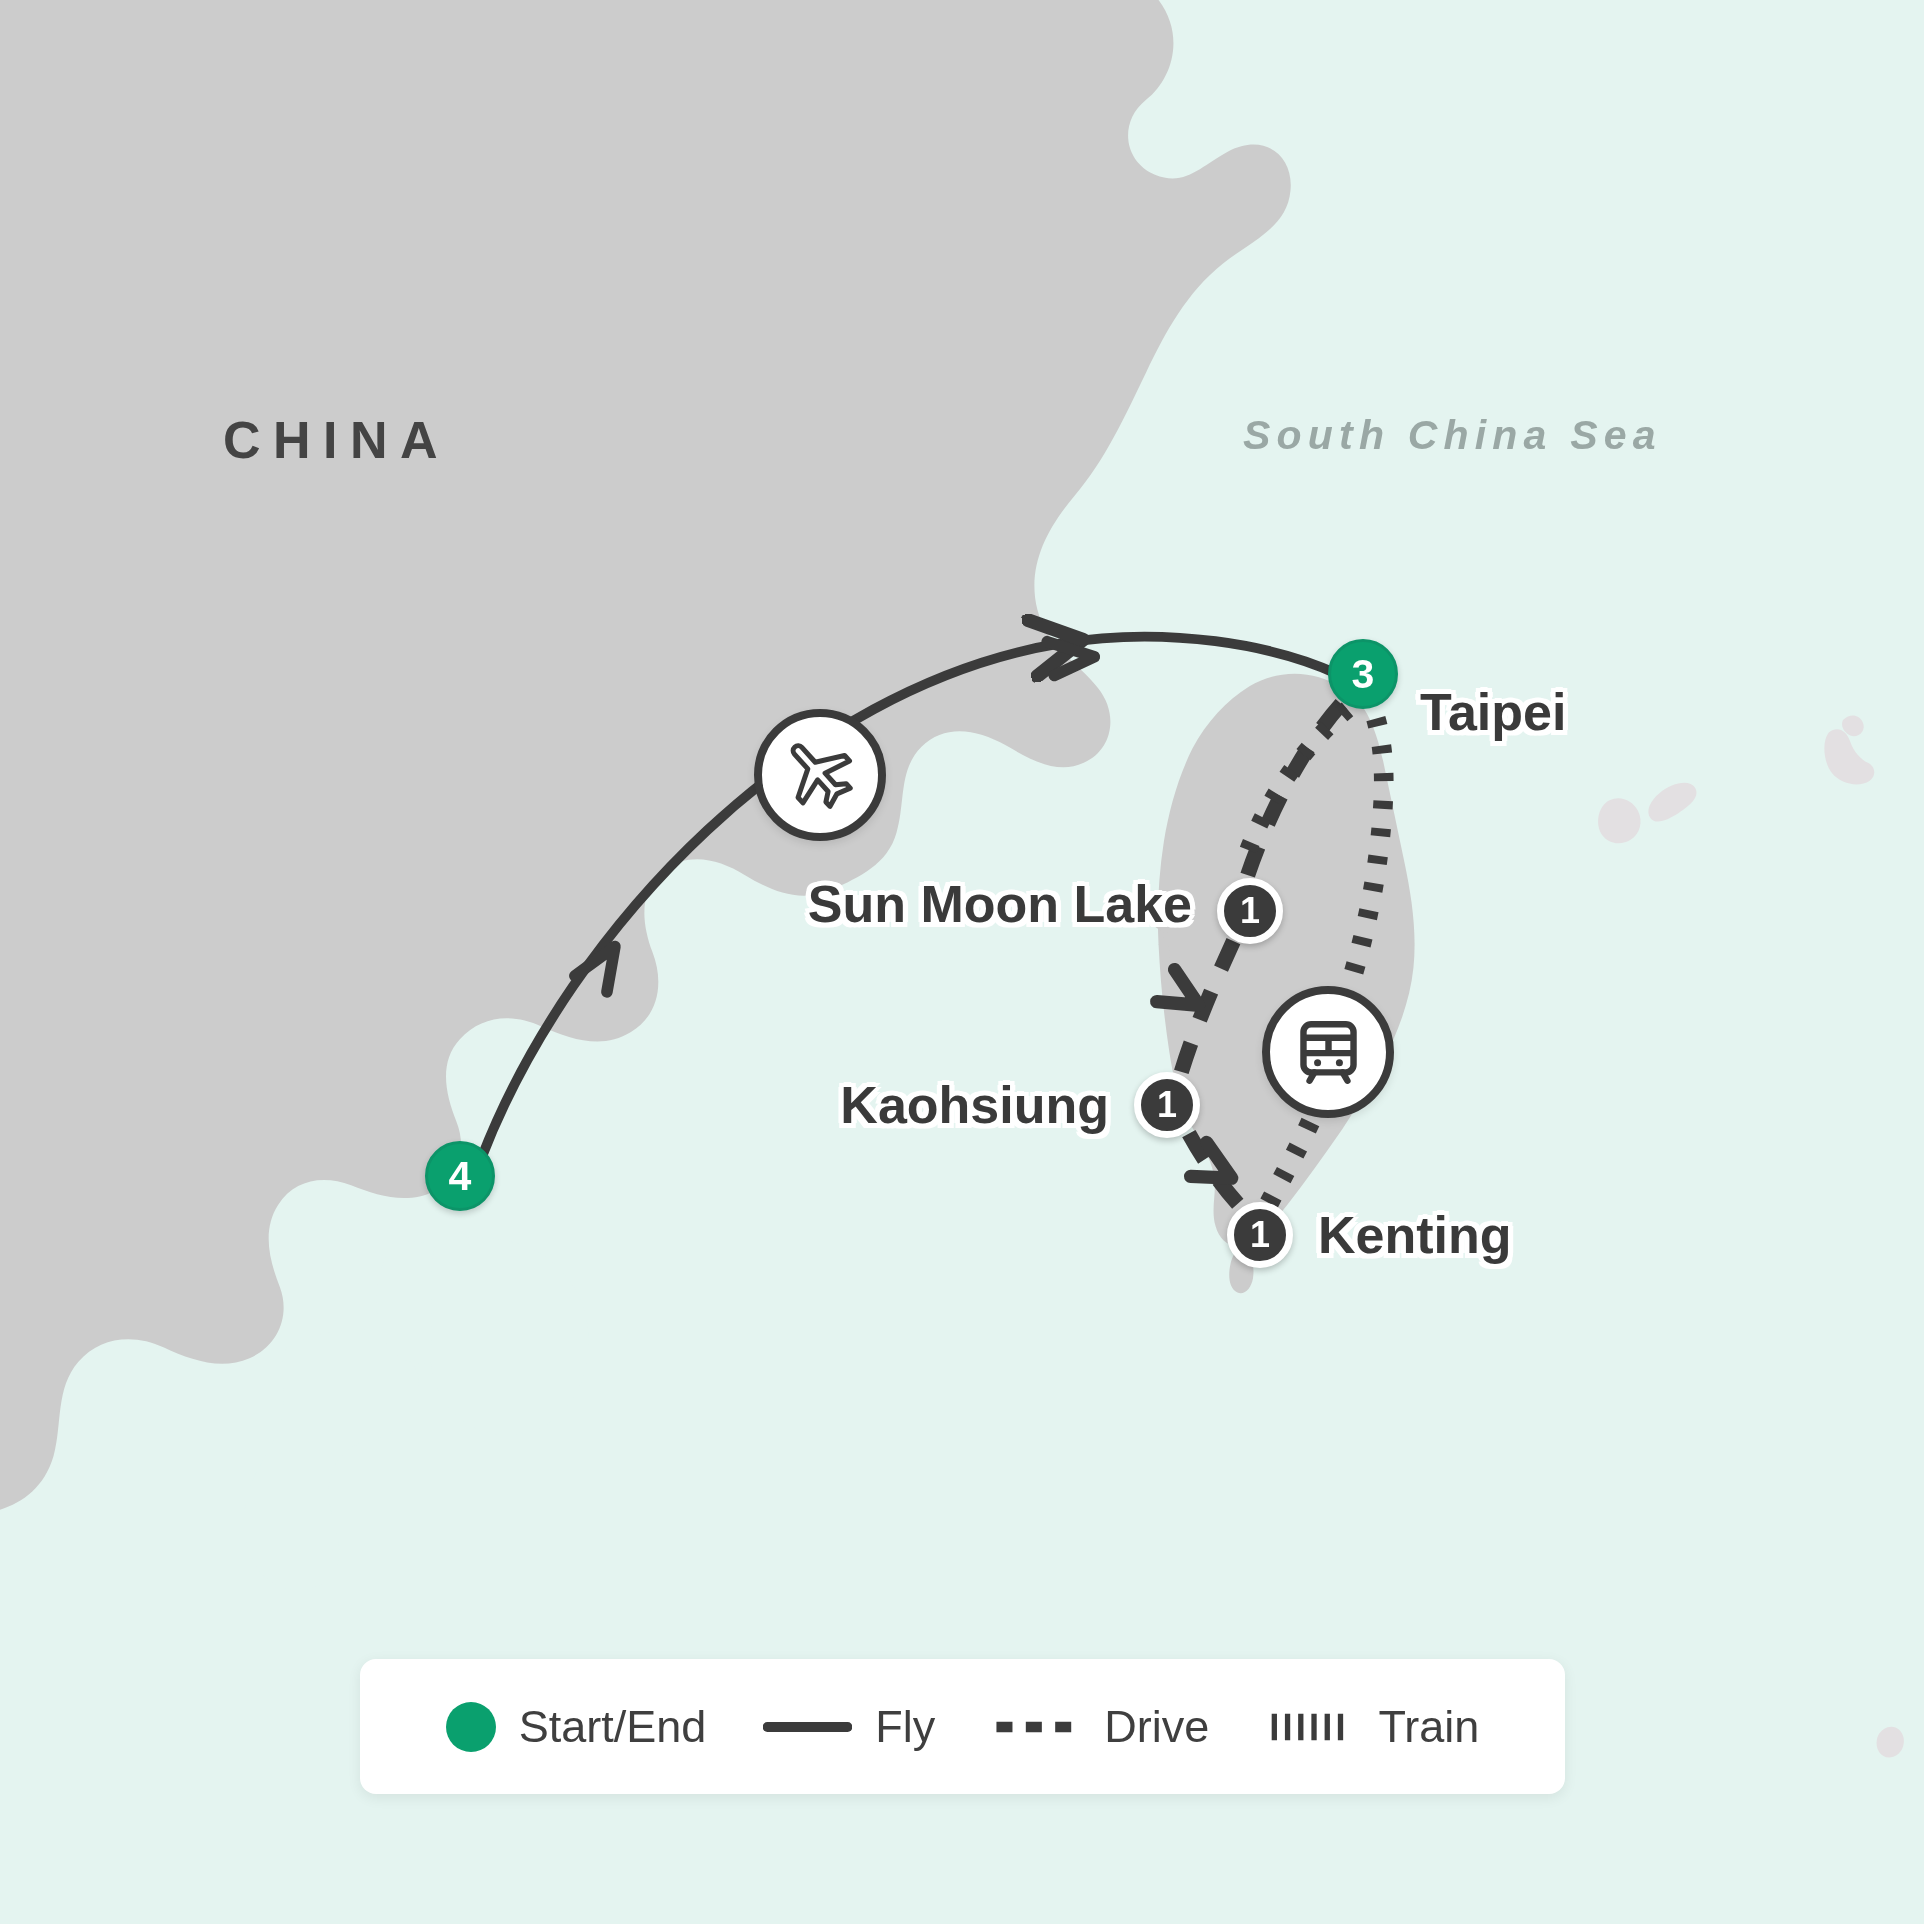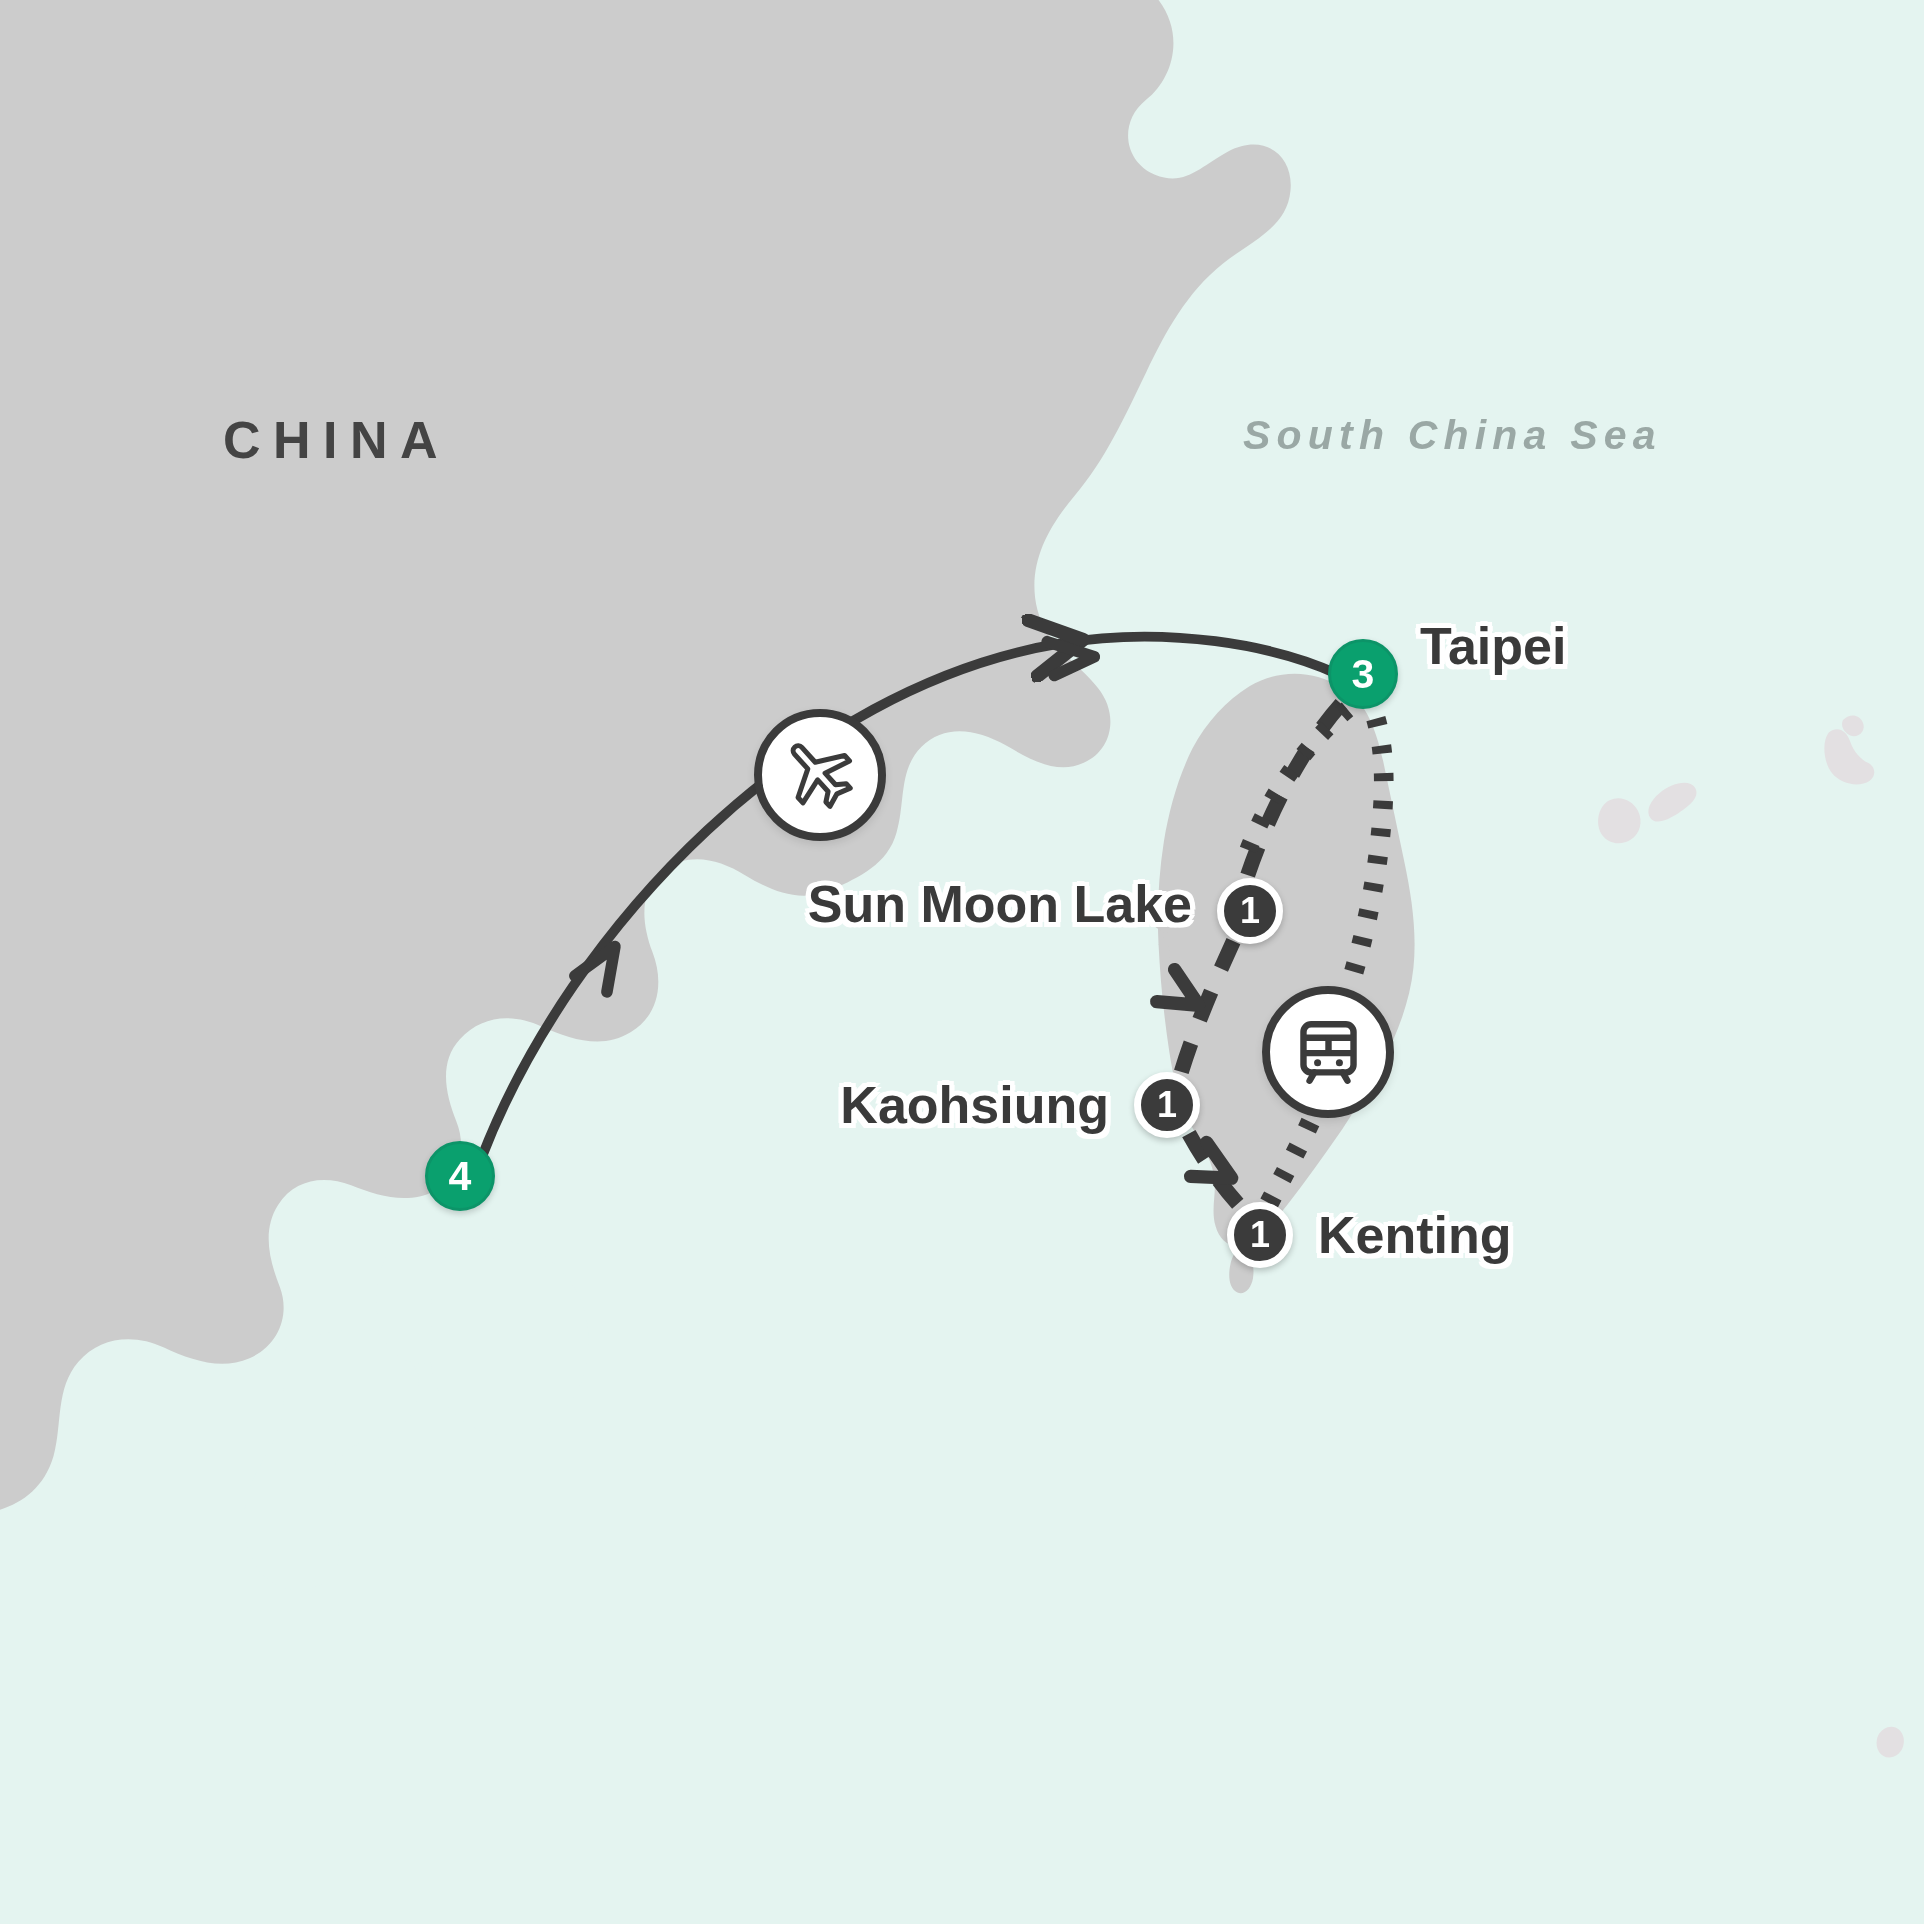--- a/index.html
+++ b/index.html
@@ -284,21 +284,21 @@
 
     <path d="M 1512 796 C 1462 838, 1420 898, 1396 966" fill="none" stroke="#3b3b3b" stroke-width="20" stroke-linecap="butt" stroke-dasharray="9 22"></path>
   </svg>
 
   <div class="country-label" style="left:223px; top:410px;">CHINA</div>
   <div class="sea-label" style="left:1243px; top:412px;">South China Sea</div>
 
   <div class="marker start" style="left:1363px; top:674px;">
     <span>3</span>
   </div>
-  <div class="city-label right" style="left:1420px; top:646px;">Taipei</div>
+  <div class="city-label right" style="left:1420px; top:712px;">Taipei</div>
 
   <div class="marker stop" style="left:1250px; top:911px;">
     <span>1</span>
   </div>
   <div class="city-label left" style="left:1192px; top:904px;">Sun Moon Lake</div>
 
   <div class="marker stop" style="left:1167px; top:1105px;">
     <span>1</span>
   </div>
   <div class="city-label left" style="left:1109px; top:1105px;">Kaohsiung</div>
@@ -326,15 +326,44 @@
       <line x1="4.2" y1="7.4" x2="19.8" y2="7.4" stroke="#3b3b3b" stroke-width="2"></line>
       <line x1="4.2" y1="12.2" x2="19.8" y2="12.2" stroke="#3b3b3b" stroke-width="2"></line>
       <line x1="12" y1="7.4" x2="12" y2="12.2" stroke="#3b3b3b" stroke-width="2"></line>
       <circle cx="8.6" cy="15.2" r="1.1" fill="#3b3b3b"></circle>
       <circle cx="15.4" cy="15.2" r="1.1" fill="#3b3b3b"></circle>
       <line x1="7.6" y1="18.2" x2="6.1" y2="20.8" stroke="#3b3b3b" stroke-width="2" stroke-linecap="round"></line>
       <line x1="16.4" y1="18.2" x2="17.9" y2="20.8" stroke="#3b3b3b" stroke-width="2" stroke-linecap="round"></line>
     </svg>
   </div>
 
+  <div id="legend">
+
+    <div class="legend-item">
+      <span class="legend-dot"></span>
+      <span class="legend-text">Start/End</span>
+    </div>
+
+    <div class="legend-item">
+      <svg class="legend-swatch" width="89" height="18" viewBox="0 0 100 20">
+        <line x1="5" y1="10" x2="95" y2="10" stroke="#3b3b3b" stroke-width="11" stroke-linecap="round"></line>
+      </svg>
+      <span class="legend-text">Fly</span>
+    </div>
+
+    <div class="legend-item">
+      <svg class="legend-swatch" width="89" height="18" viewBox="0 0 100 20">
+        <line x1="5" y1="10" x2="95" y2="10" stroke="#3b3b3b" stroke-width="12" stroke-linecap="butt" stroke-dasharray="18 15"></line>
+      </svg>
+      <span class="legend-text">Drive</span>
+    </div>
+
+    <div class="legend-item">
+      <svg class="legend-swatch" width="89" height="30" viewBox="0 0 100 34">
+        <line x1="6" y1="17" x2="94" y2="17" stroke="#3b3b3b" stroke-width="30" stroke-linecap="butt" stroke-dasharray="6 9"></line>
+      </svg>
+      <span class="legend-text">Train</span>
+    </div>
+
+  </div>
 
 </div>
 
 
 </body></html>

